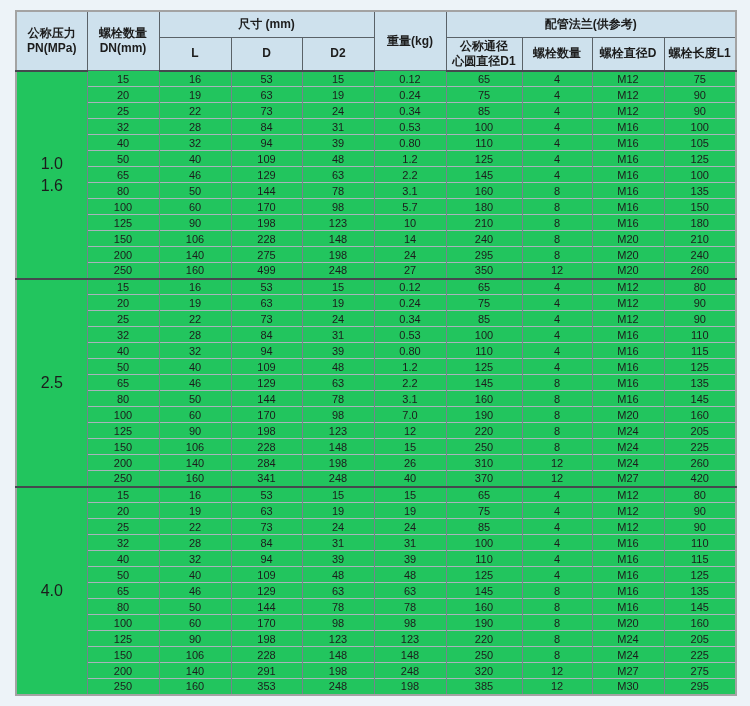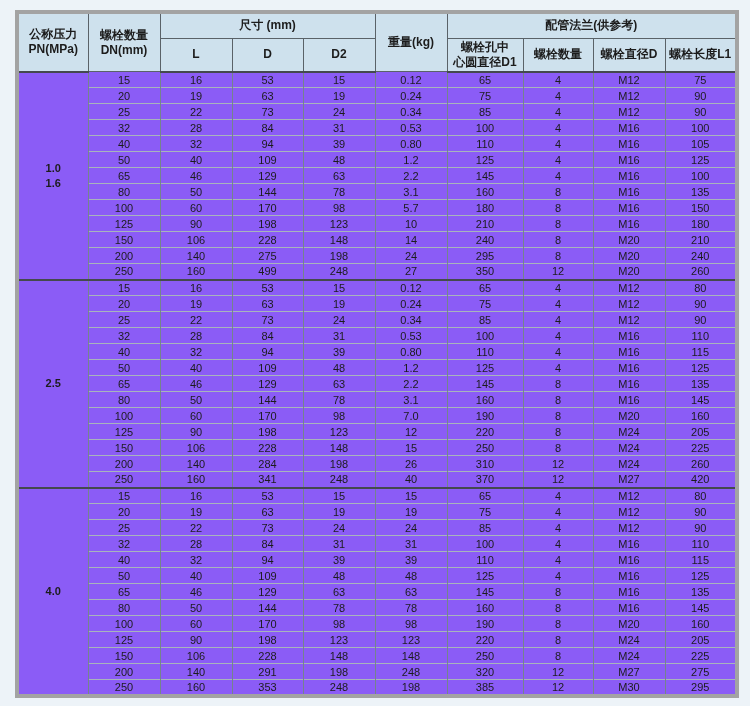--- a/index.html
+++ b/index.html
@@ -9,22 +9,22 @@
     height: 706px;
     background: #edf3f8;
     padding: 10px 15px 16px 15px;
     font-family: "Liberation Sans", "DejaVu Sans", sans-serif;
   }
   table.spec-table {
     width: 720px;
     height: 680px;
     border-collapse: collapse;
     table-layout: fixed;
-    background: #8b5cf6;
-    border: 4px solid #a3a3a3;
+    background: #22c55e;
+    border: 2px solid #a3a3a3;
     color: #1c1c1c;
   }
   thead th {
     background: #cee1ed;
     font-weight: bold;
     font-size: 12px;
     line-height: 1.25;
     white-space: pre-line;
     border: 1px solid #5a6268;
     padding: 1px 0;
@@ -40,24 +40,23 @@
     vertical-align: middle;
     padding: 0;
     border-left: 1px solid #75838d;
     border-right: 1px solid #75838d;
     border-top: 1px solid #a8b4bc;
     white-space: pre-line;
     height: 16px;
   }
   tbody tr.section-start td { border-top: 2px solid #44494e; }
   td.pn-cell {
-    font-size: 11px;
+    font-size: 16px;
     border-top: 2px solid #44494e;
     line-height: 1.35;
-    font-weight: bold;
   }
 </style>
 </head>
 <body>
 
 <div class="page">
   <table class="spec-table">
     <colgroup>
       <col style="width:71px">
         <col style="width:72px">
@@ -77,21 +76,21 @@
         <th rowspan="2">螺栓数量
 DN(mm)</th>
         <th colspan="3">尺寸 (mm)</th>
         <th rowspan="2">重量(kg)</th>
         <th colspan="4">配管法兰(供参考)</th>
       </tr>
       <tr class="h2">
         <th>L</th>
         <th>D</th>
         <th>D2</th>
-        <th>螺栓孔中
+        <th>公称通径
 心圆直径D1</th>
         <th>螺栓数量</th>
         <th>螺栓直径D</th>
         <th>螺栓长度L1</th>
       </tr>
     </thead>
     <tbody>
         <tr>
           <td class="pn-cell" rowspan="13">1.0
 1.6</td>

